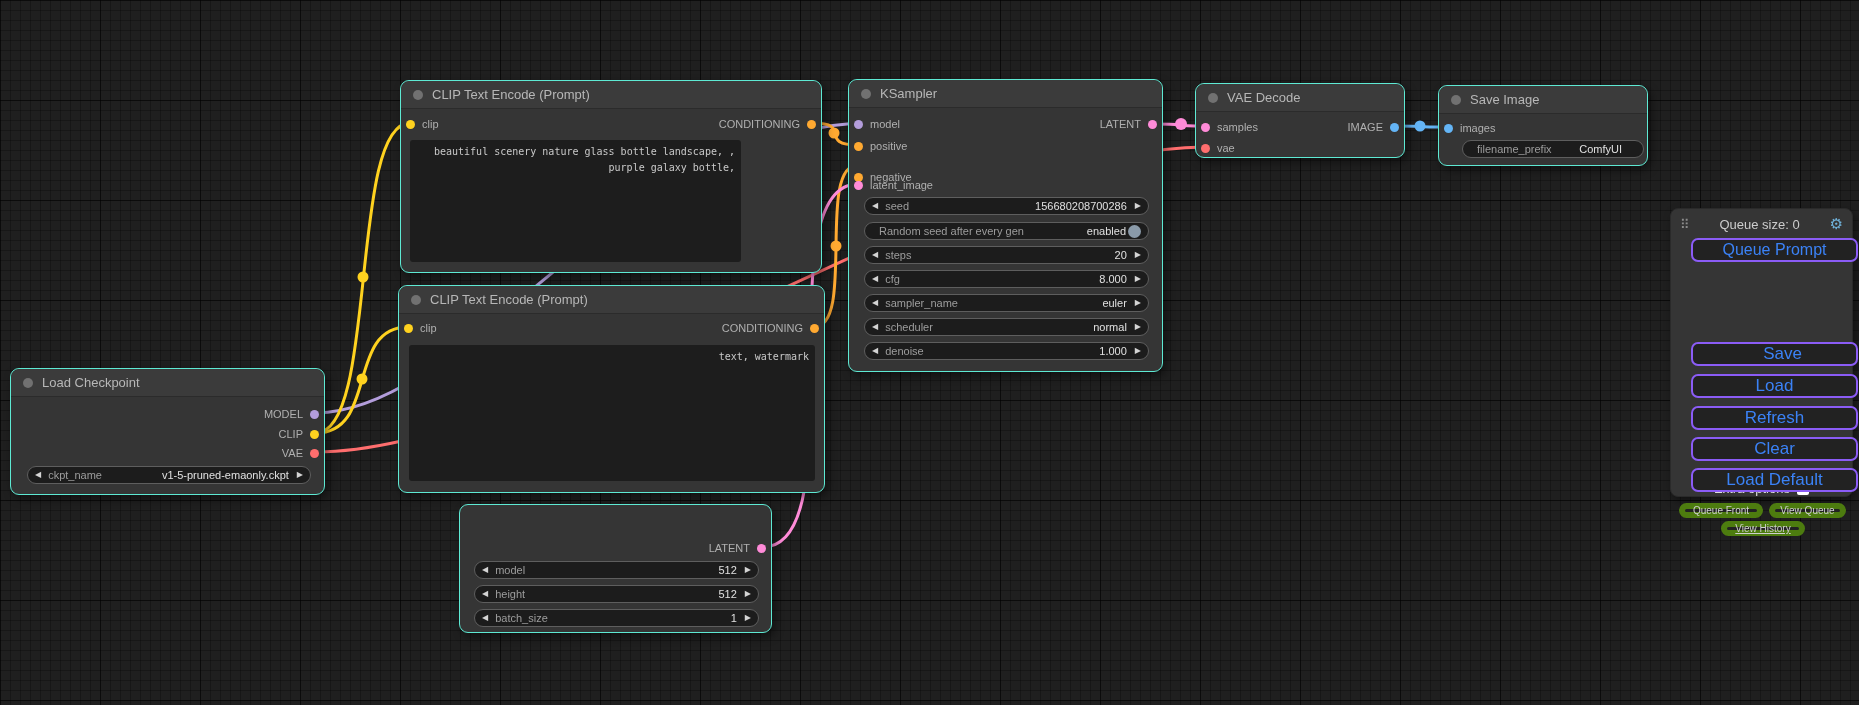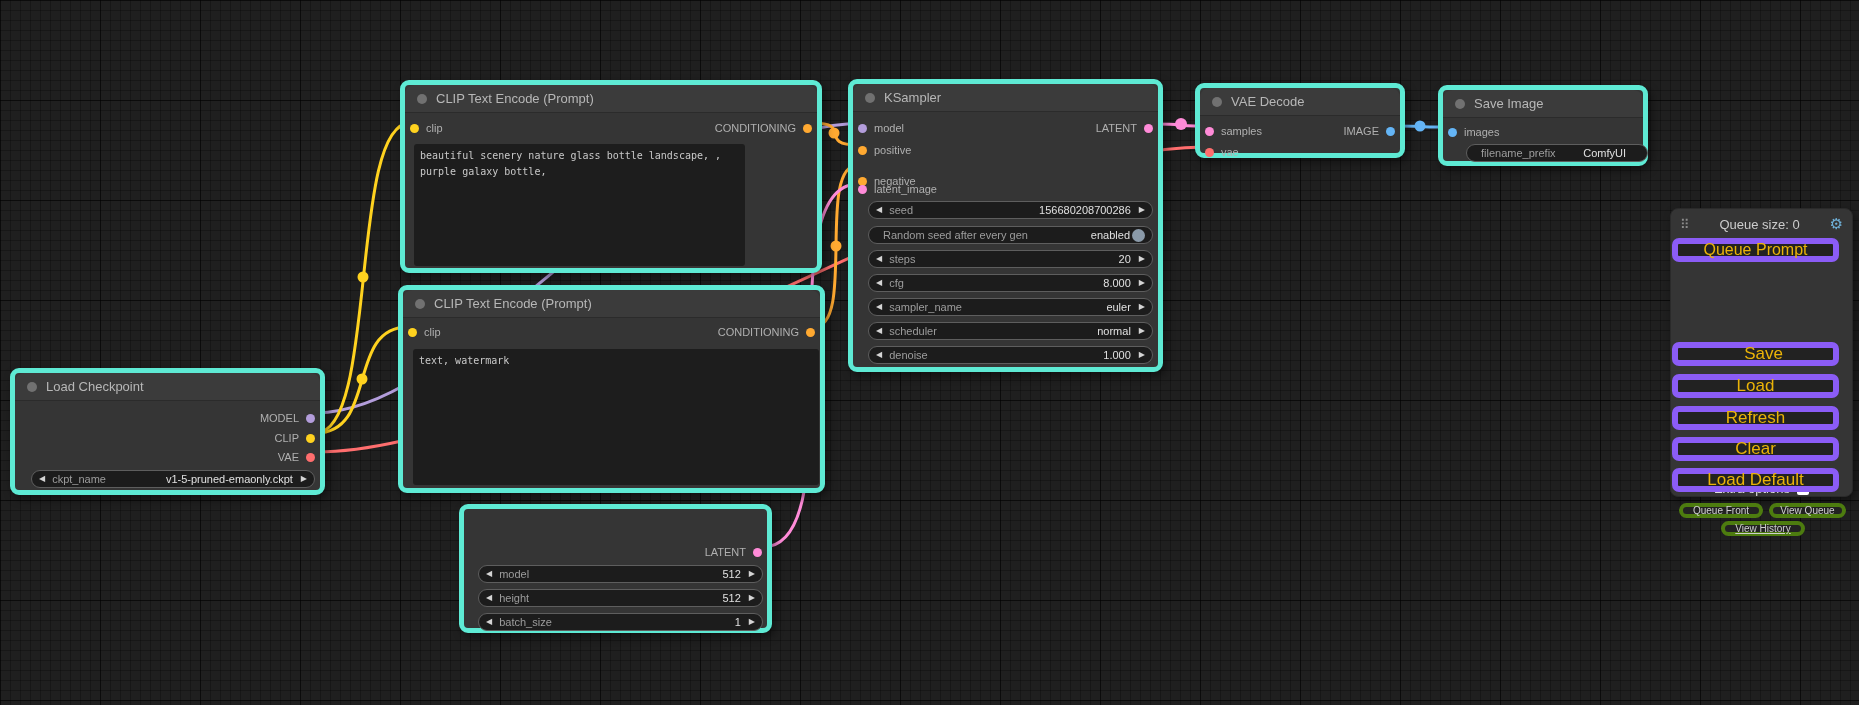--- a/index.html
+++ b/index.html
@@ -12,23 +12,24 @@
       linear-gradient(rgba(0,0,0,.5) 1px, transparent 1px),
       linear-gradient(90deg, rgba(0,0,0,.5) 1px, transparent 1px),
       linear-gradient(rgba(0,0,0,.25) 1px, transparent 1px),
       linear-gradient(90deg, rgba(0,0,0,.25) 1px, transparent 1px);
     background-size:100px 100px,100px 100px,10px 10px,10px 10px;
   }
   #wires{ position:absolute; left:0; top:0; z-index:1; }
   .node{
     position:absolute; z-index:2;
     background:#353535;
-    border:5px solid #5eead4;
+    border:1px solid #5eead4;
     border-radius:9px;
     box-shadow:3px 4px 10px rgba(0,0,0,.45);
+    text-align:right;
   }
   .node-header{
     height:28px; display:flex; align-items:center; gap:9px;
     padding:0 12px;
     background:#3b3b3b;
     border-bottom:1px solid #2b2b2b;
     border-radius:9px 9px 0 0;
   }
   .hdot{ width:10px; height:10px; border-radius:50%; background:#717171; flex:0 0 auto; }
   .ntitle{ color:#b7b7b7; font-size:13px; white-space:nowrap; }
@@ -62,29 +63,29 @@
   #queue-panel{
     position:absolute; z-index:3; left:1670px; top:208px; width:183px; height:289px;
     background:#353535; border:1px solid #2a2a2a; border-radius:8px;
     box-shadow:3px 4px 10px rgba(0,0,0,.45);
   }
   .qp-header{ position:absolute; left:0; top:6px; width:100%; height:18px; display:flex; align-items:center; padding:0 9px; }
   .drag-handle{ color:#8b8b8b; font-size:13px; cursor:grab; }
   .qsize{ flex:1; text-align:center; color:#cccccc; font-size:13px; }
   .gear{ color:#6fb0d8; font-size:15px; cursor:pointer; }
   .qbtn{
-    position:absolute; left:1px; width:167px; height:24px;
-    background:#222222; border:6px solid #8b5cf6; border-radius:7px;
-    color:#eab308; display:flex; align-items:center; justify-content:center;
+    position:absolute; left:20px; width:167px; height:24px;
+    background:#222222; border:2px solid #8b5cf6; border-radius:7px;
+    color:#3b82f6; display:flex; align-items:center; justify-content:center;
     font-size:17px; cursor:pointer; white-space:nowrap;
   }
   .qbtn.qprompt{ font-size:16px; }
   .qpill{
     position:absolute; height:15px;
-    background:#222222; border:4px solid #4d7c0f; border-radius:8px;
+    background:#222222; border:6px solid #4d7c0f; border-radius:8px;
     color:#cfcfcf; display:flex; align-items:center; justify-content:center;
     font-size:10px; cursor:pointer; white-space:nowrap;
   }
   .extra-row{ position:absolute; left:0; top:272px; width:100%; display:flex; align-items:center; justify-content:center; gap:7px; }
   .extra-label{ color:#dddddd; font-size:13px; }
   .checkbox{ width:12px; height:12px; background:#ffffff; border-radius:2px; cursor:pointer; }
 </style>
 </head>
 <body>
 

